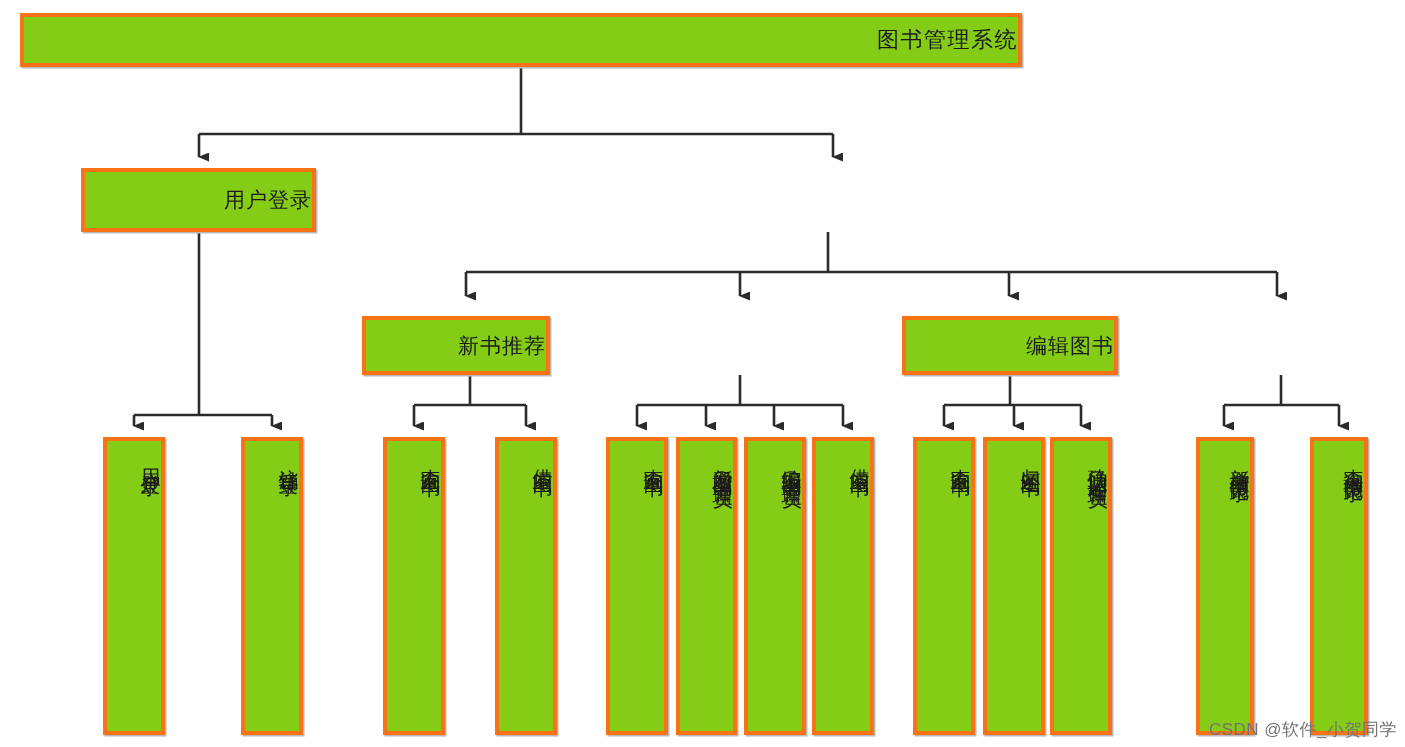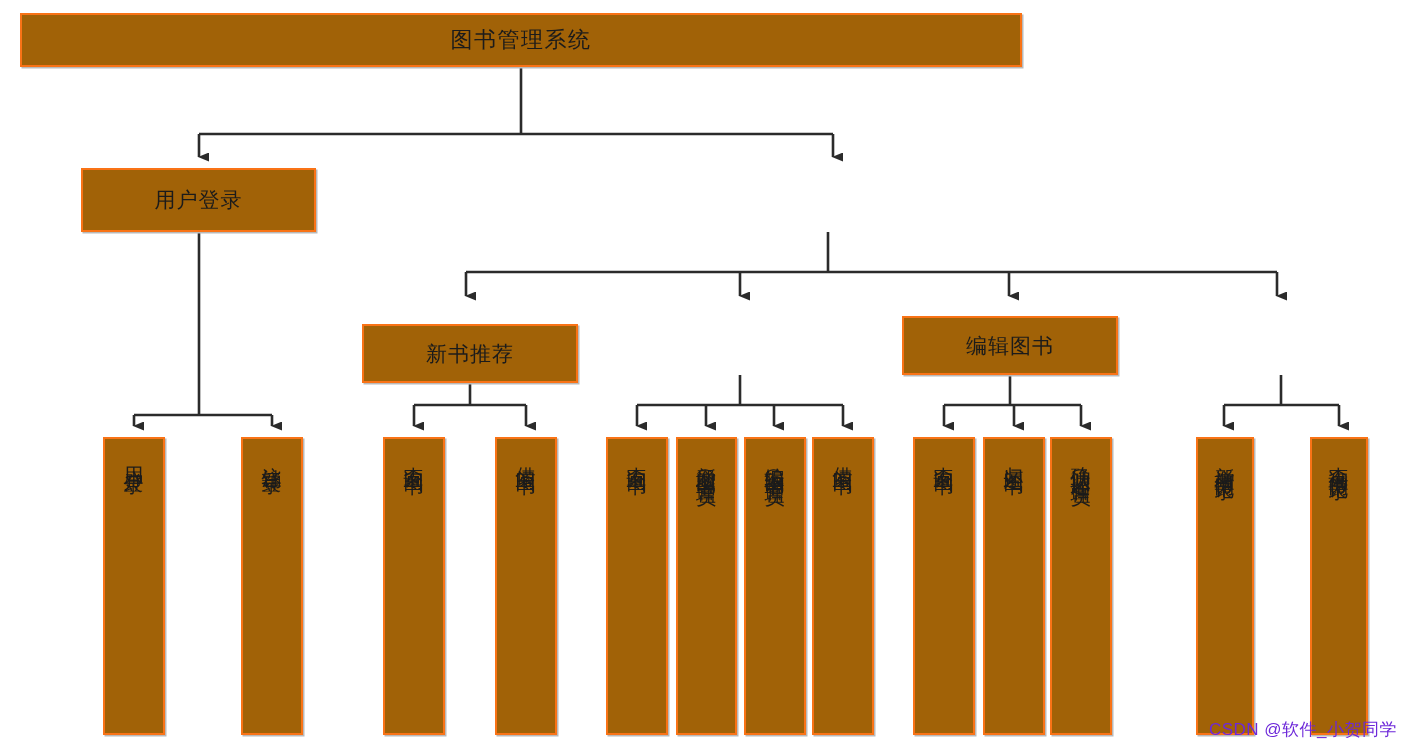--- a/index.html
+++ b/index.html
@@ -6,24 +6,24 @@
   body{
     width:1405px;height:747px;overflow:hidden;
     font-family:"Liberation Sans","DejaVu Sans",sans-serif;
     background:#ffffff;
   }
   #stage{position:relative;width:1405px;height:747px;}
   svg#wires{position:absolute;left:0;top:0;width:1405px;height:747px;}
   .node{
     position:absolute;
     box-sizing:border-box;
-    background:#a16207;
-    border:2px solid #f97316;
+    background:#84cc16;
+    border:4px solid #f97316;
     box-shadow:1.5px 1.5px 0 0 #b9b9b9;
-    display:flex;align-items:center;justify-content:center;
+    display:flex;align-items:center;justify-content:flex-end;
     color:#1b1b1b;
   }
   .node .lbl{
     display:block;
     text-align:center;
     line-height:1.12;
     white-space:nowrap;
   }
   .node.horiz .lbl{
     font-size:21px;
@@ -38,21 +38,21 @@
     writing-mode:vertical-rl;
     text-orientation:upright;
     font-size:20px;
     letter-spacing:3px;
     line-height:1;
   }
   #watermark{
     position:absolute;
     right:8px;bottom:6px;
     font-size:17px;
-    color:#6d28d9;
+    color:#737373;
     letter-spacing:.5px;
     white-space:nowrap;
     pointer-events:none;
   }
 </style>
 </head>
 <body>
 
 <div id="stage">
 
@@ -107,21 +107,21 @@
   </svg>
 
   <div class="node horiz root" style="left:20px;top:13px;width:1002px;height:54px;">
     <span class="lbl">图书管理系统</span>
   </div>
 
   <div class="node horiz" style="left:81px;top:168px;width:235px;height:64px;">
     <span class="lbl">用户登录</span>
   </div>
 
-  <div class="node horiz" style="left:362px;top:324px;width:216px;height:59px;">
+  <div class="node horiz" style="left:362px;top:316px;width:188px;height:59px;">
     <span class="lbl">新书推荐</span>
   </div>
   <div class="node horiz" style="left:902px;top:316px;width:216px;height:59px;">
     <span class="lbl">编辑图书</span>
   </div>
 
   <div class="node vert" style="left:103px;top:437px;width:62px;height:298px;">
     <span class="lbl">用户登录</span>
   </div>
   <div class="node vert" style="left:241px;top:437px;width:62px;height:298px;">

